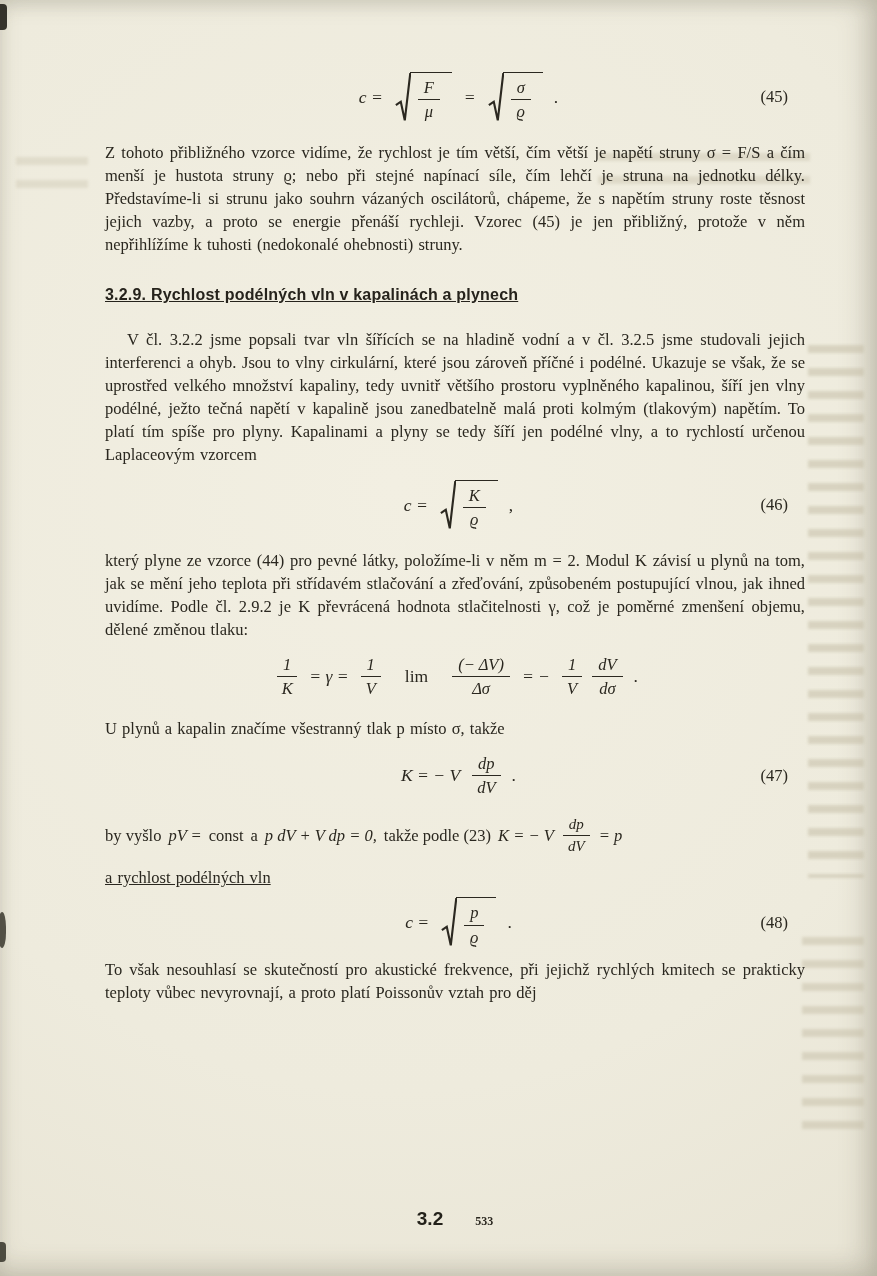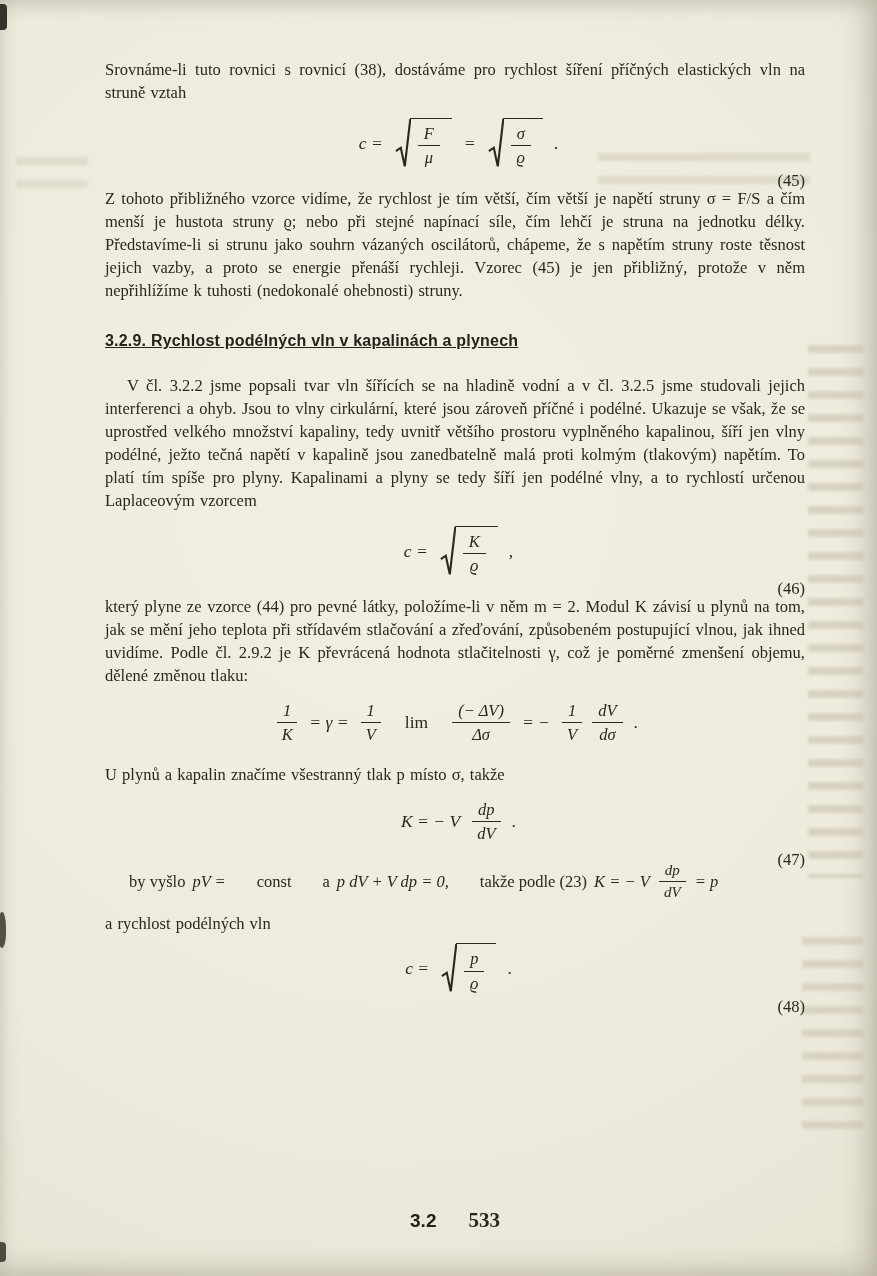--- a/index.html
+++ b/index.html
@@ -31,43 +31,43 @@
   }
   
   .eq-row {
     position:relative; display:flex; justify-content:center; align-items:center;
     margin:14px 0 18px 0; min-height:40px;
   }
   .eq { display:inline-flex; align-items:center; font-size:17.5px; font-style:italic; color:#2a271f; }
   .eq .mi { margin:0 7px; white-space:nowrap; }
   .eq .rm { font-style:normal; margin:0 19px; }
   .eq .dot { margin-left:6px; font-style:normal; }
-  .eq-number { position:absolute; right:0; top:50%; transform:translateY(-50%);
-               font-style:normal; font-size:16.5px; color:#2a271f;margin-top:38px; }
+  .eq-number { position:absolute; right:17px; top:50%; transform:translateY(-50%);
+               font-style:normal; font-size:16.5px; color:#2a271f; }
   .frac { display:inline-flex; flex-direction:column; align-items:center;
           vertical-align:middle; line-height:1.18; font-size:16.5px; margin:0 5px; }
   .frac .num { border-bottom:1.6px solid #2b2820; padding:0 6px 2px 6px; white-space:nowrap; }
   .frac .den { padding-top:2px; white-space:nowrap; }
   .sqrt { position:relative; display:inline-flex; padding-left:15px; margin:0 5px; }
   .surd { position:absolute; left:0; top:0; width:16px; height:100%; }
   .sqrt-body { border-top:1.8px solid #2b2820; padding:5px 12px 1px 8px;
                display:inline-flex; align-items:center; min-height:46px; }
   .sqrt-body .frac { margin:0; }
   
   .math-line { display:flex; align-items:center; flex-wrap:nowrap;
                font-size:16.5px; margin:6px 0 4px 0; color:#2a271f; gap:7px; }
   .math-line .it { font-style:italic; white-space:nowrap; }
-  .math-line .up { font-style:normal; white-space:nowrap;margin-left:24px; }
+  .math-line .up { font-style:normal; white-space:nowrap; }
   .math-line .frac { font-size:15px; margin:0 2px; }
-  .lead-line { margin-top:10px; }
+  .lead-line { margin-top:10px;text-decoration:underline; }
   
   .footer { position:absolute; left:105px; right:72px; top:1208px;
             display:flex; justify-content:center; align-items:baseline; }
   .footer-section { font-family:"Liberation Sans", sans-serif; font-weight:700; font-size:19px; color:#23211a; }
-  .footer-page { font-size:21px; font-weight:700; color:#2a271f;padding-left:32px; }
+  .footer-page { font-size:12px; font-weight:700; color:#2a271f;padding-left:32px; }
   
   .bleed {
     position:absolute; opacity:.5; filter:blur(1.6px); pointer-events:none;
     background-image:repeating-linear-gradient(to bottom,
       transparent 0 7px, #c6bfa8 7px 15px, transparent 15px 23px);
   }
   .bleed-right-1 { left:808px; top:338px; width:56px; height:540px; opacity:.55; }
   .bleed-right-2 { left:802px; top:930px; width:62px; height:210px; opacity:.5; }
   .bleed-top-right { left:598px; top:146px; width:212px; height:44px; opacity:.4; }
   .bleed-top-left { left:16px; top:150px; width:72px; height:42px; opacity:.35; }
@@ -84,21 +84,20 @@
   <div class="bleed bleed-right-1"></div>
   <div class="bleed bleed-right-2"></div>
   <div class="bleed bleed-top-right"></div>
   <div class="bleed bleed-top-left"></div>
   <div class="mark mark-top-left"></div>
   <div class="mark mark-left-paren"></div>
   <div class="mark mark-bottom-left"></div>
 
   <div class="content">
 
-    <p class="body">Srovnáme-li tuto rovnici s rovnicí (38), dostáváme pro rychlost šíření příčných elastických vln na struně vztah</p>
 
     <div class="eq-row">
       <span class="eq">
         <span class="mi">c =</span>
         <span class="sqrt">
           <svg class="surd" viewBox="0 0 18 60" preserveAspectRatio="none">
               <path d="M1 39 L6.5 35 L11 57 L17.2 1.2" fill="none" stroke="#2b2820" stroke-width="2.4"></path>
             </svg>
           <span class="sqrt-body">
             <span class="frac">
@@ -224,20 +223,21 @@
               <span class="num">p</span>
               <span class="den">ϱ</span>
             </span>
           </span>
         </span>
         <span class="dot">.</span>
       </span>
       <span class="eq-number">(48)</span>
     </div>
 
+    <p class="body">To však nesouhlasí se skutečností pro akustické frekvence, při jejichž rychlých kmitech se prakticky teploty vůbec nevyrovnají, a proto platí Poissonův vztah pro děj</p>
 
   </div>
 
   <div class="footer">
     <span class="footer-section">3.2</span>
     <span class="footer-page">533</span>
   </div>
 
 </div>
 

